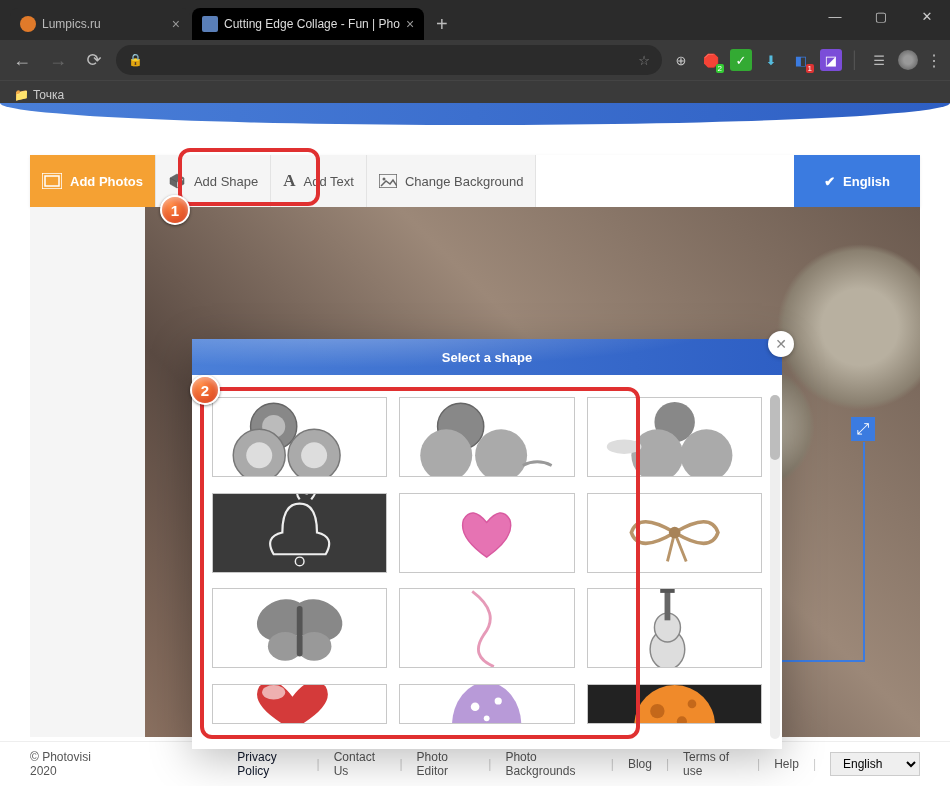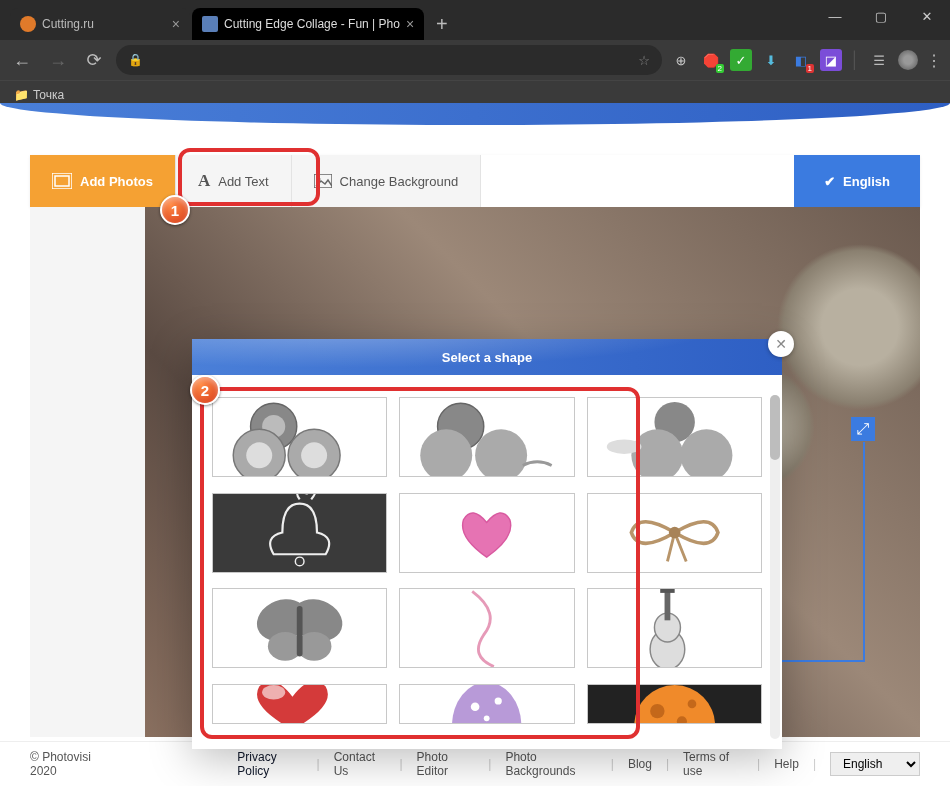--- a/index.html
+++ b/index.html
@@ -26,21 +26,21 @@
 .avatar { width: 20px; height: 20px; border-radius: 50%; background: radial-gradient(circle, #999 30%, #555); }
 .kebab { color: #bbb; font-size: 16px; }
 
 .bookmark-bar { height: 28px; background: #3a3a3a; display: flex; align-items: center; padding: 0 14px; gap: 8px; font-size: 12px; color: #ccc; border-top: 1px solid #444; }
 .bm-folder { display: flex; gap: 4px; align-items: center; }
 
 .page { background: #fff; position: relative; height: 683px; }
 .wave { height: 22px; background: linear-gradient(to right, #4a7fd8, #2e5fc4); border-radius: 0 0 50% 50% / 0 0 100% 100%; }
 
 .toolbar { display: flex; margin: 30px 30px 0 30px; height: 52px; box-shadow: 0 1px 3px rgba(0,0,0,0.08); }
-.tb-btn { display: flex; align-items: center; justify-content: center; gap: 8px; padding: 0 22px; background: #f5f5f5; border-right: 1px solid #e3e3e3; color: #555; font-size: 13px; }
+.tb-btn { display: flex; align-items: center; justify-content: center; gap: 8px; padding: 0 12px; background: #f5f5f5; border-right: 1px solid #e3e3e3; color: #555; font-size: 13px; }
 .tb-btn.primary { background: #f5a133; color: #fff; font-weight: bold; }
 .tb-btn.continue { background: #3b7be0; color: #fff; margin-left: auto; font-weight: bold; border: none; padding: 0 30px; }
 .tb-icon { display: inline-flex; }
 
 .canvas-row { display: flex; margin: 0 30px; height: 530px; }
 .side-strip { width: 115px; background: #f5f5f5; }
 .canvas { flex: 1; position: relative; background: linear-gradient(45deg, #8a7060 0%, #5a4a42 30%, #9c8878 60%, #6b5a4f 100%); overflow: hidden; }
 .gear-bg { position: absolute; border-radius: 50%; background: radial-gradient(circle, #b8b0a0 30%, #8a8070 60%, transparent 65%); }
 .sel-handle { position: absolute; width: 24px; height: 24px; background: #3b7be0; display: flex; align-items: center; justify-content: center; color: #fff; }
 .sel-line { position: absolute; background: #3b7be0; }
@@ -67,21 +67,21 @@
 .scroll-thumb { position: absolute; left: 0; right: 0; top: 0; height: 65px; background: #bdbdbd; border-radius: 5px; }
 .th-dark { background: #3a3a3a; }
 </style>
 </head>
 <body>
 
 <div class="chrome">
   <div class="tab-bar">
     <div class="tab inactive">
       <span class="favicon" style="background:#e07a2a"></span>
-      <span>Cutting.ru</span>
+      <span>Lumpics.ru</span>
       <span class="close">×</span>
     </div>
     <div class="tab active">
       <span class="favicon" style="background:#5a7fb8; border-radius:2px"></span>
       <span>Cutting Edge Collage - Fun | Pho</span>
       <span class="close">×</span>
     </div>
     <div class="newtab">+</div>
     <div class="window-controls">
       <div class="wc">—</div>
@@ -129,20 +129,28 @@
     <div class="tb-btn primary">
       <span class="tb-icon">
           <svg width="20" height="16">
             <rect x="0" y="0" width="20" height="16" fill="none" stroke="#fff" stroke-width="1.5"></rect>
             <rect x="3" y="3" width="14" height="10" fill="none" stroke="#fff" stroke-width="1.5"></rect>
           </svg>
         </span>
       <span>Add Photos</span>
     </div>
     <div class="tb-btn">
+      <span class="tb-icon">
+          <svg width="18" height="18">
+            <path d="M9 2 L16 6 L9 10 L2 6 Z M2 6 L2 12 L9 16 L9 10 Z M16 6 L16 12 L9 16" fill="#666" stroke="#555" stroke-width="0.5"></path>
+          </svg>
+        </span>
+      <span>Add Shape</span>
+    </div>
+    <div class="tb-btn">
       <span class="tb-icon" style="font-family:Georgia;font-weight:bold;font-size:17px;color:#555">A</span>
       <span>Add Text</span>
     </div>
     <div class="tb-btn">
       <span class="tb-icon">
           <svg width="18" height="14">
             <rect x="0" y="0" width="18" height="14" fill="none" stroke="#666" stroke-width="1.5"></rect>
             <circle cx="5" cy="5" r="1.5" fill="#666"></circle>
             <path d="M2 12 L7 7 L11 10 L14 6 L18 12" fill="none" stroke="#666" stroke-width="1.5"></path>
           </svg>

